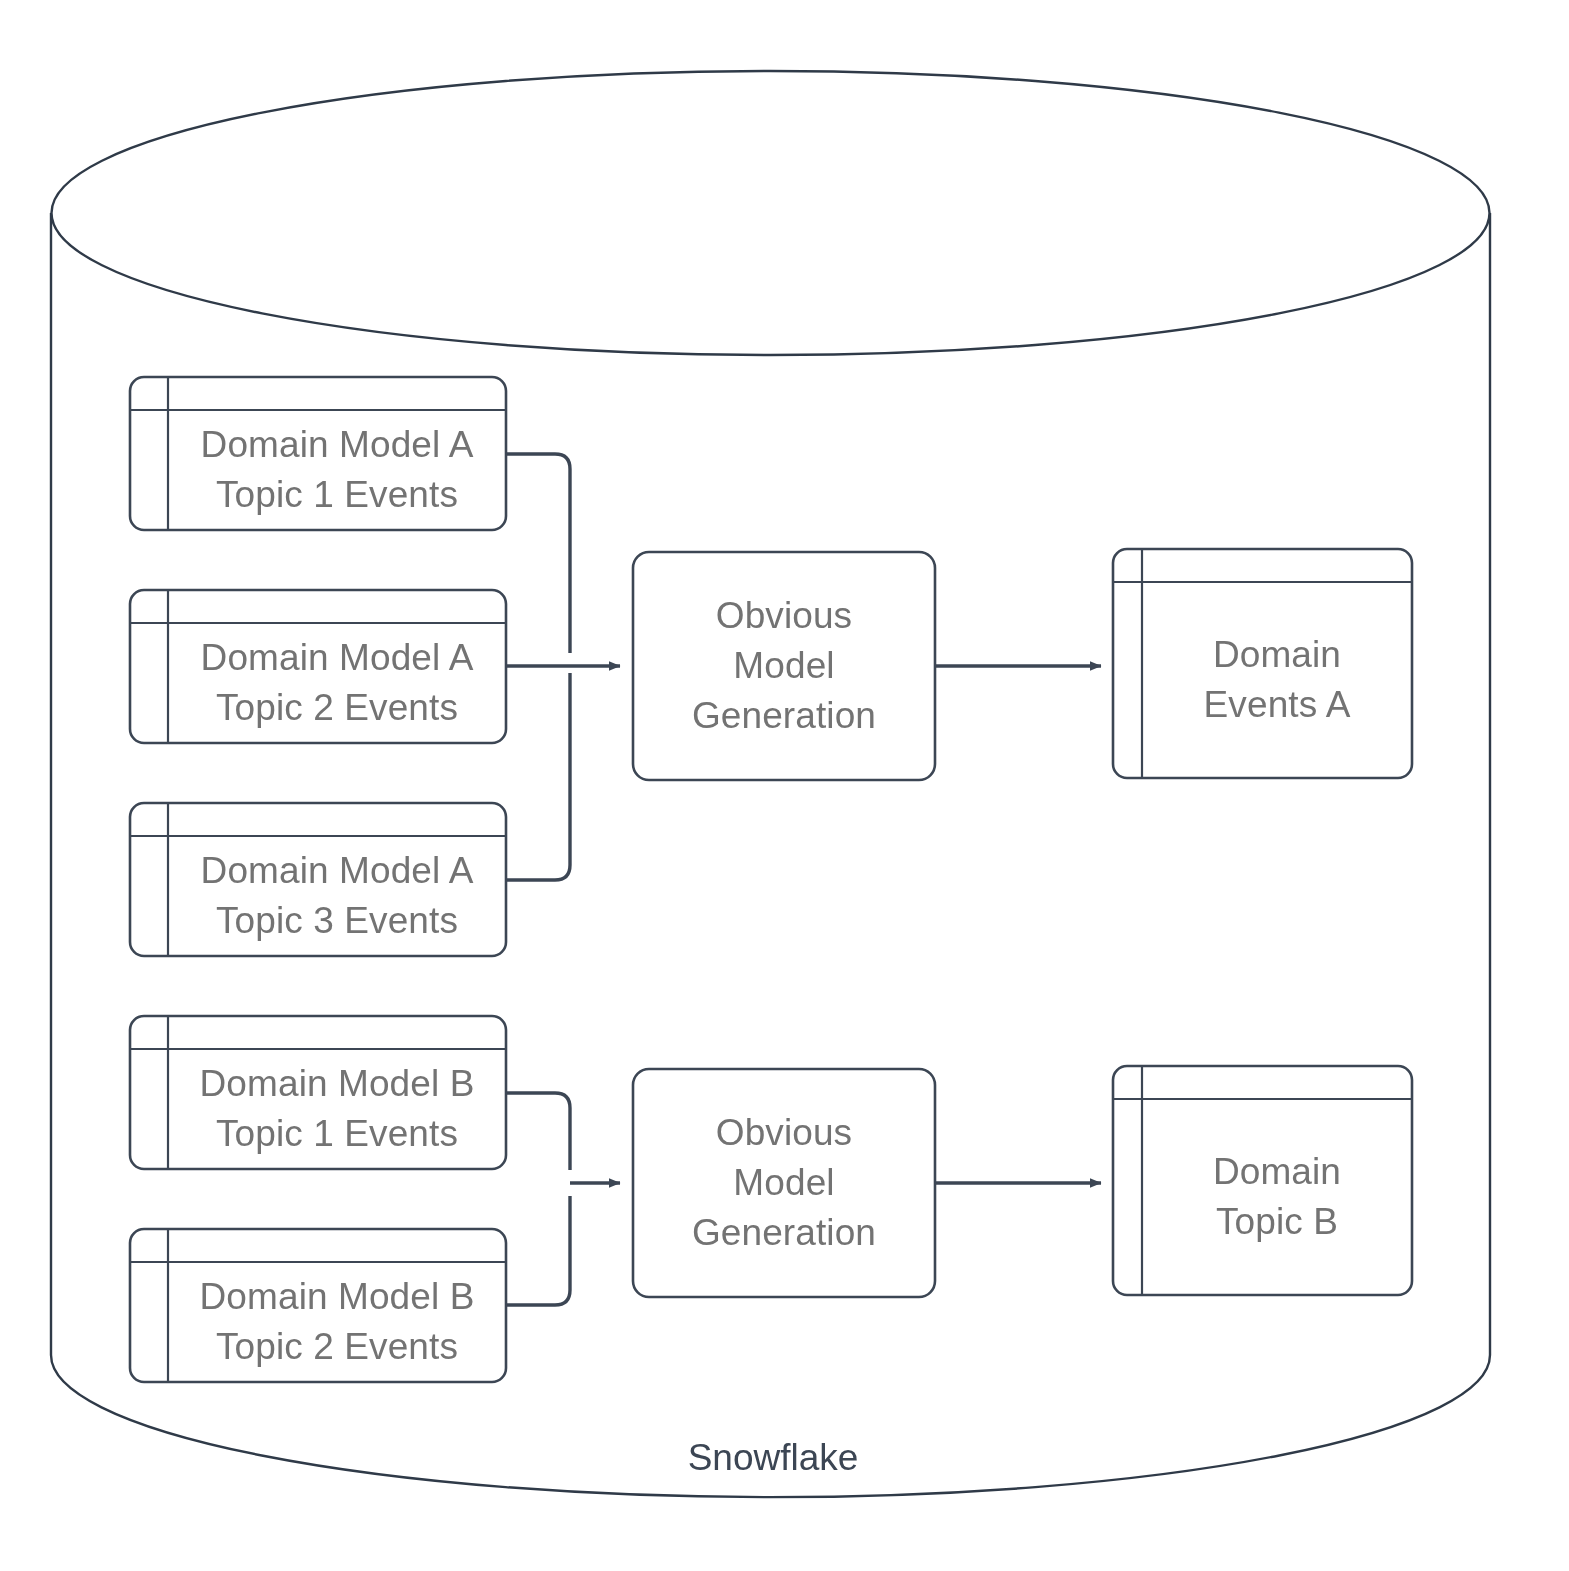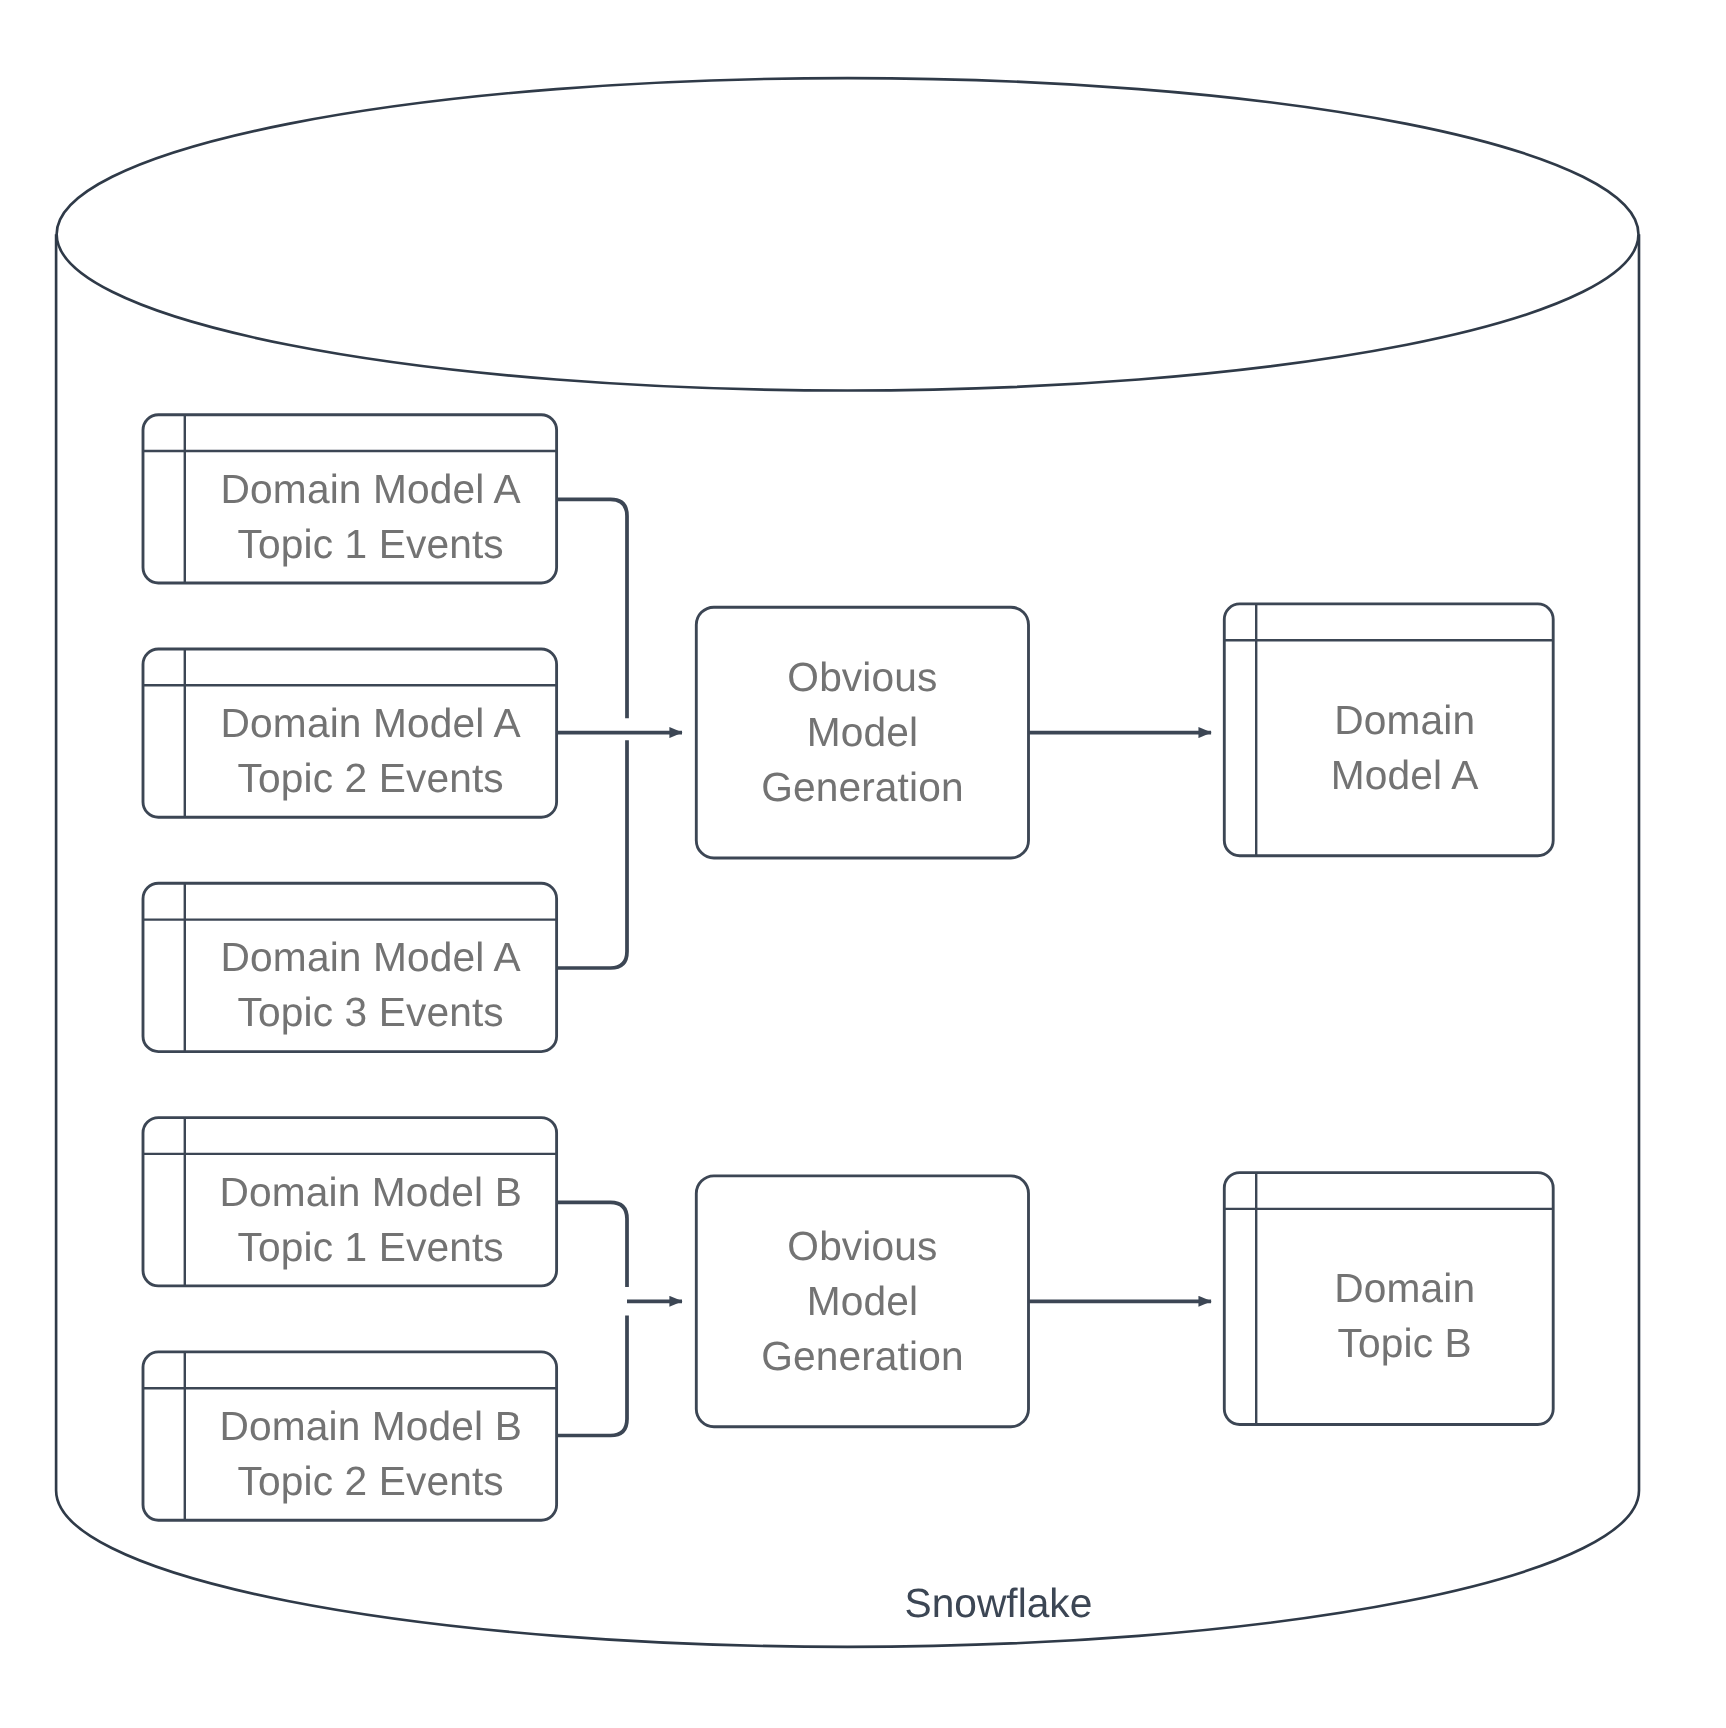--- a/index.html
+++ b/index.html
@@ -170,23 +170,23 @@
   </div>
 
   <div class="node-label" style="left:633px; top:1069px; width:302px; height:228px;">
     <span>Obvious</span>
     <span>Model</span>
     <span>Generation</span>
   </div>
 
   <div class="node-label" style="left:1142px; top:582px; width:270px; height:196px;">
     <span>Domain</span>
-    <span>Model A</span>
+    <span>Events A</span>
   </div>
 
   <div class="node-label" style="left:1142px; top:1099px; width:270px; height:196px;">
     <span>Domain</span>
     <span>Topic B</span>
   </div>
 
-  <div class="cyl-label" style="left:513px; top:1436px; width:480px;text-align:right;">Snowflake</div>
+  <div class="cyl-label" style="left:533px; top:1436px; width:480px;">Snowflake</div>
 
 </div>
 
 </body></html>

